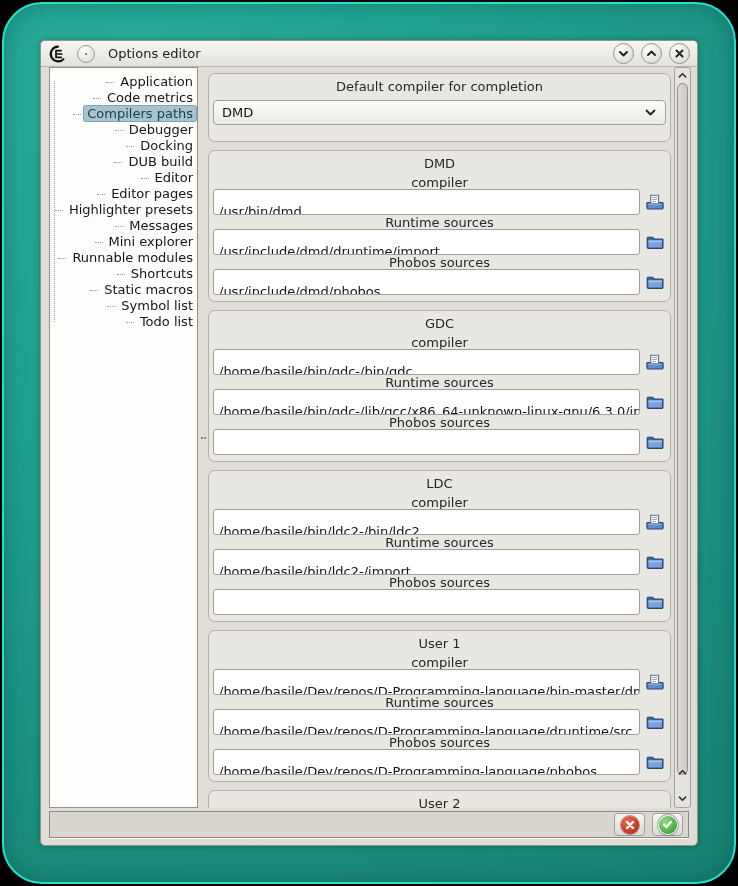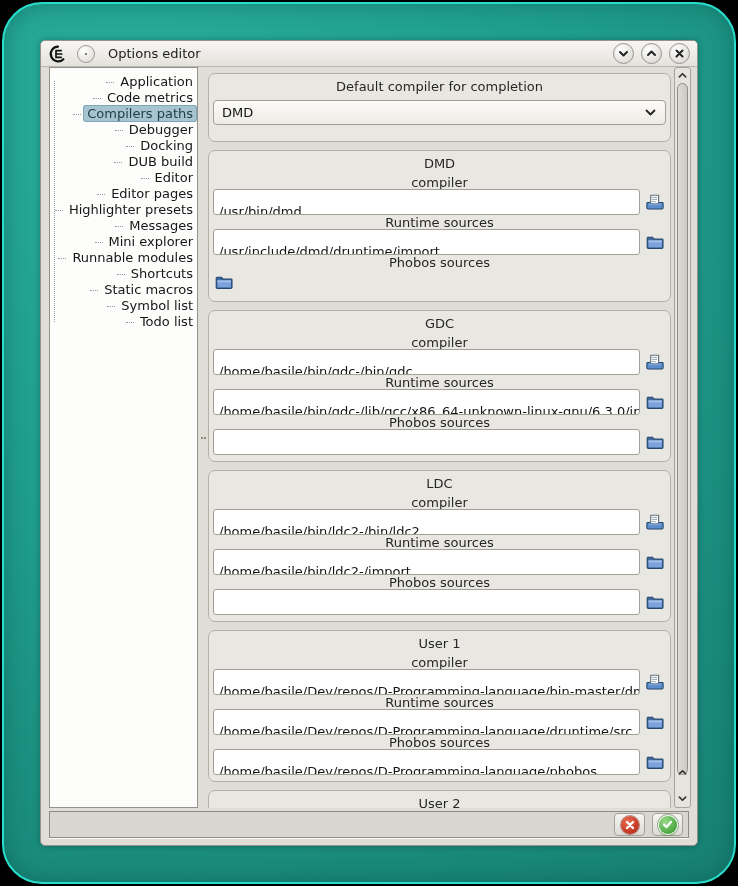--- a/index.html
+++ b/index.html
@@ -247,20 +247,21 @@
   <svg width="18" height="18" viewBox="0 0 16 16">
     <path d="M1.4 3.8 h4.4 l1.3 1.5 h7.2 a.8.8 0 0 1 .8.8 v6.6 a1 1 0 0 1 -1 1 h-12 a1 1 0 0 1 -1-1 v-8.1 a.8.8 0 0 1 .8-.8 z" fill="#3f6aa0" stroke="#24466e" stroke-width="1"></path>
     <path d="M2.2 6.6 h11.9 v6.2 h-11.9 z" fill="#7ba3dc"></path>
     <path d="M2.2 6.6 h11.9 v1.6 h-11.9 z" fill="#a5c3ea"></path>
   </svg>
 </span>
               </button>
             </div>
             <div class="row-label">Phobos sources</div>
             <div class="input-row">
+              <div class="path-input">/usr/include/dmd/phobos</div>
               <button class="icon-btn">
                 <span>
   <svg width="18" height="18" viewBox="0 0 16 16">
     <path d="M1.4 3.8 h4.4 l1.3 1.5 h7.2 a.8.8 0 0 1 .8.8 v6.6 a1 1 0 0 1 -1 1 h-12 a1 1 0 0 1 -1-1 v-8.1 a.8.8 0 0 1 .8-.8 z" fill="#3f6aa0" stroke="#24466e" stroke-width="1"></path>
     <path d="M2.2 6.6 h11.9 v6.2 h-11.9 z" fill="#7ba3dc"></path>
     <path d="M2.2 6.6 h11.9 v1.6 h-11.9 z" fill="#a5c3ea"></path>
   </svg>
 </span>
               </button>
             </div>

